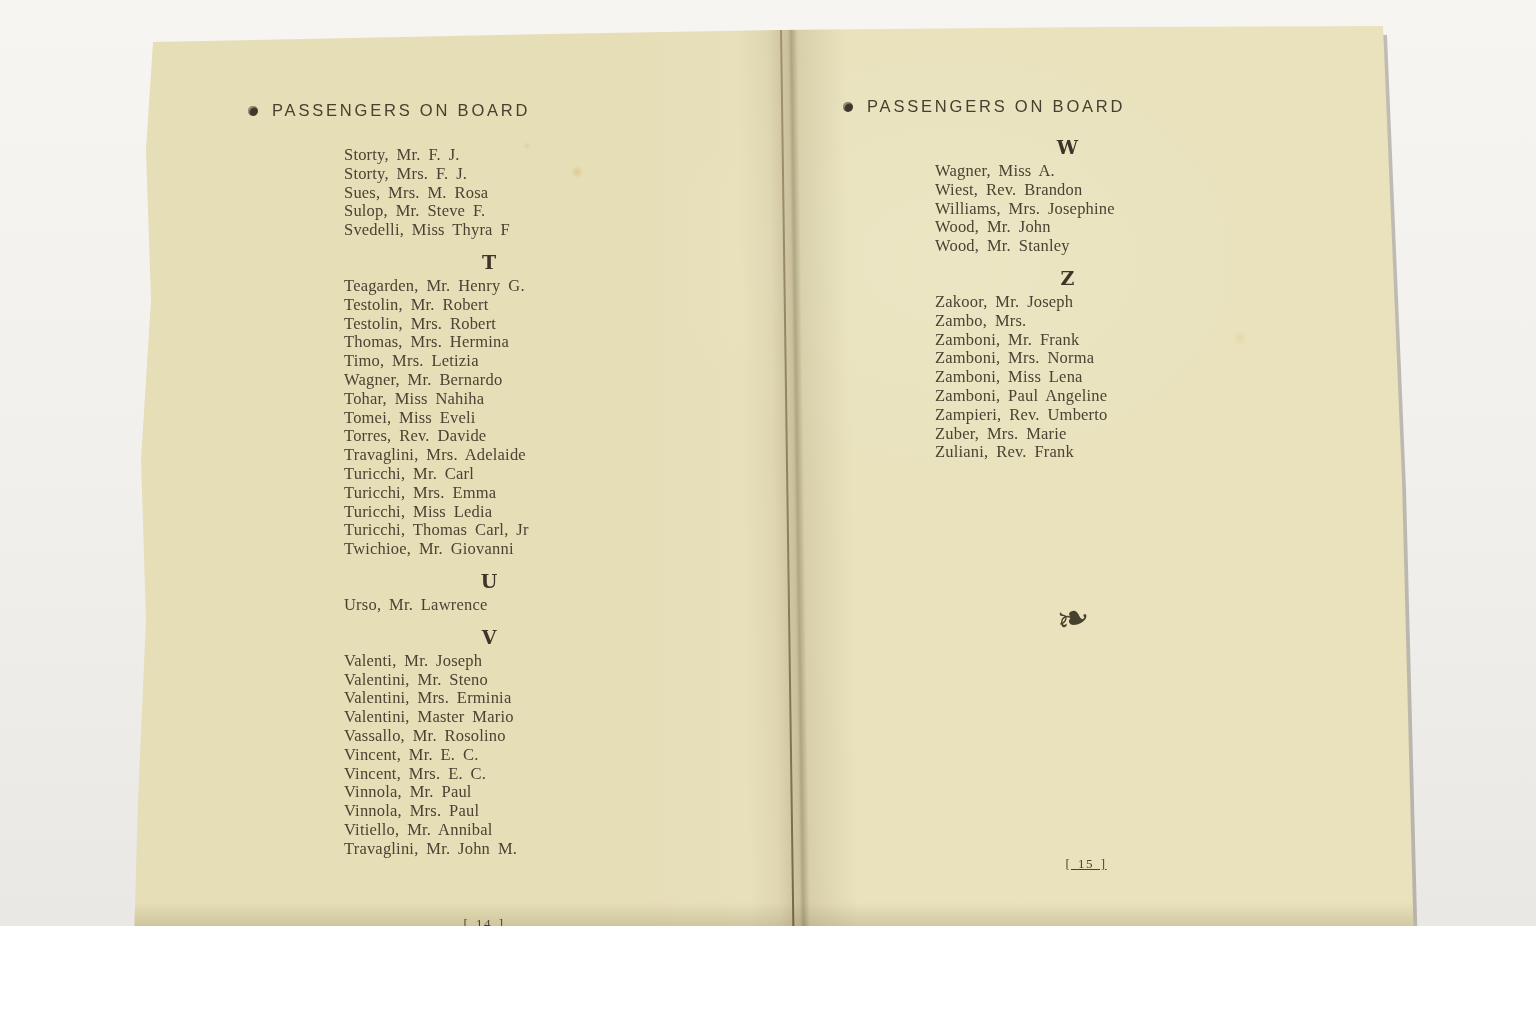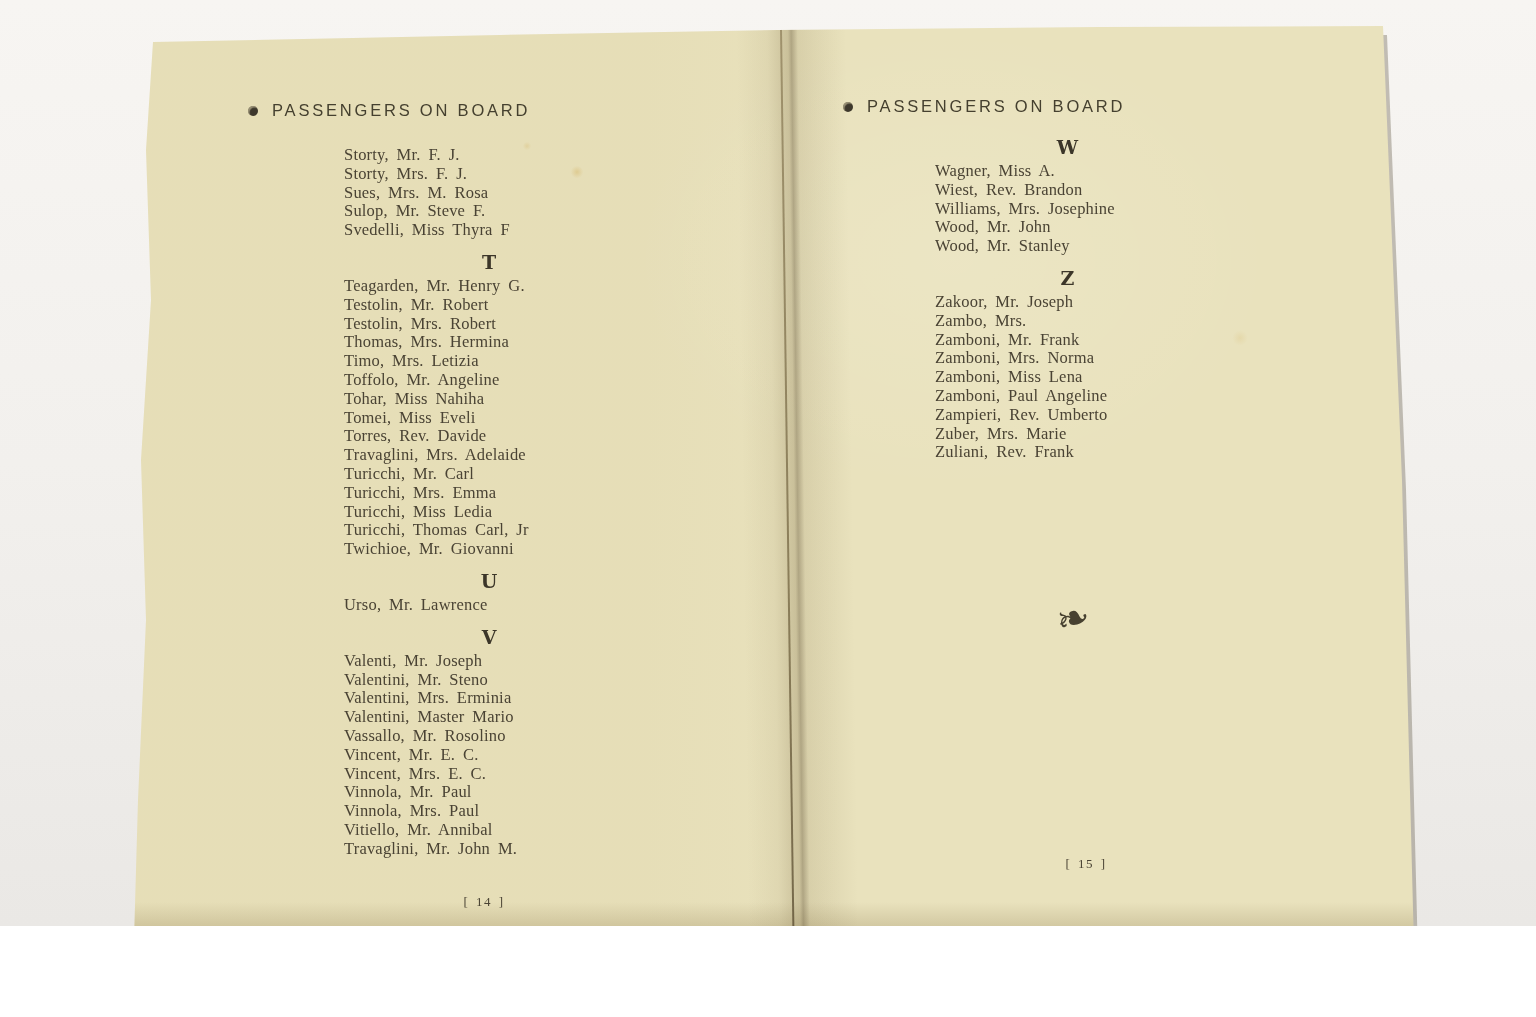--- a/index.html
+++ b/index.html
@@ -68,23 +68,23 @@
     word-spacing:3.5px;letter-spacing:.2px;white-space:nowrap;
   }
   .section-letter{
     font-family:"DejaVu Serif",serif;font-size:19px;line-height:20px;
     font-weight:bold;color:#3c3629;text-align:center;width:100%;
     margin-top:12px;margin-bottom:5px;
   }
   .page-content > .section-letter:first-child{margin-top:0;}
   .page-number{
     position:absolute;width:64px;text-align:center;
-    font-size:13px;letter-spacing:1.5px;color:#4a4334;word-spacing:2px;
+    font-size:13px;letter-spacing:1.5px;color:#4a4334;word-spacing:2px;text-decoration:underline;
   }
-  .page-number.left{left:452px;top:894px;}
+  .page-number.left{left:452px;top:916px;}
   .page-number.right{left:1054px;top:856px;}
   .ornament{
     position:absolute;left:1056px;top:598px;
     font-family:"DejaVu Sans",sans-serif;font-size:40px;line-height:1;
     color:#474130;transform:rotate(-14deg);
   }
 </style>
 </head>
 <body>
 
@@ -105,21 +105,21 @@
         <div class="name-line">Storty, Mrs. F. J.</div>
         <div class="name-line">Sues, Mrs. M. Rosa</div>
         <div class="name-line">Sulop, Mr. Steve F.</div>
         <div class="name-line">Svedelli, Miss Thyra F</div>
         <div class="section-letter">T</div>
         <div class="name-line">Teagarden, Mr. Henry G.</div>
         <div class="name-line">Testolin, Mr. Robert</div>
         <div class="name-line">Testolin, Mrs. Robert</div>
         <div class="name-line">Thomas, Mrs. Hermina</div>
         <div class="name-line">Timo, Mrs. Letizia</div>
-        <div class="name-line">Toffolo, Mr. Angeline</div>
+        <div class="name-line">Wagner, Mr. Bernardo</div>
         <div class="name-line">Tohar, Miss Nahiha</div>
         <div class="name-line">Tomei, Miss Eveli</div>
         <div class="name-line">Torres, Rev. Davide</div>
         <div class="name-line">Travaglini, Mrs. Adelaide</div>
         <div class="name-line">Turicchi, Mr. Carl</div>
         <div class="name-line">Turicchi, Mrs. Emma</div>
         <div class="name-line">Turicchi, Miss Ledia</div>
         <div class="name-line">Turicchi, Thomas Carl, Jr</div>
         <div class="name-line">Twichioe, Mr. Giovanni</div>
         <div class="section-letter">U</div>

